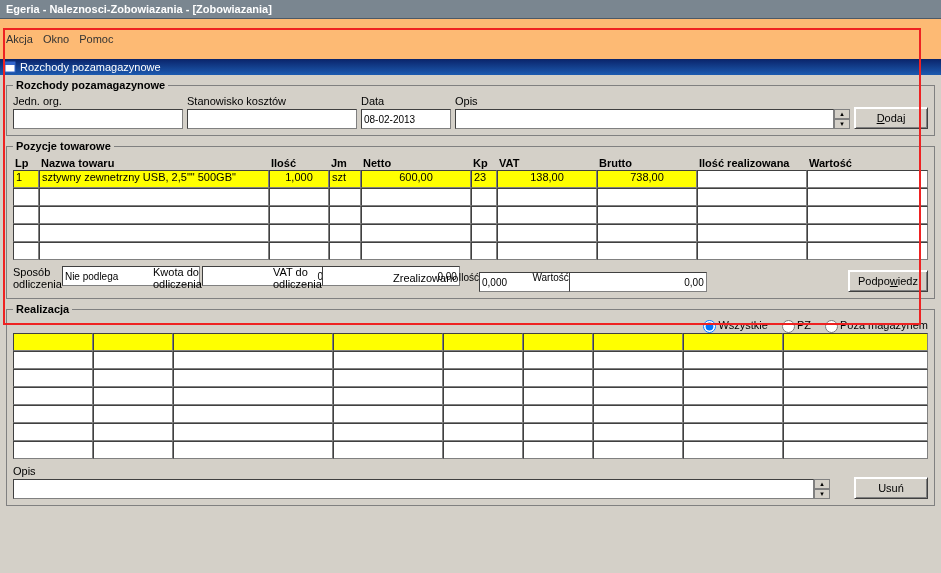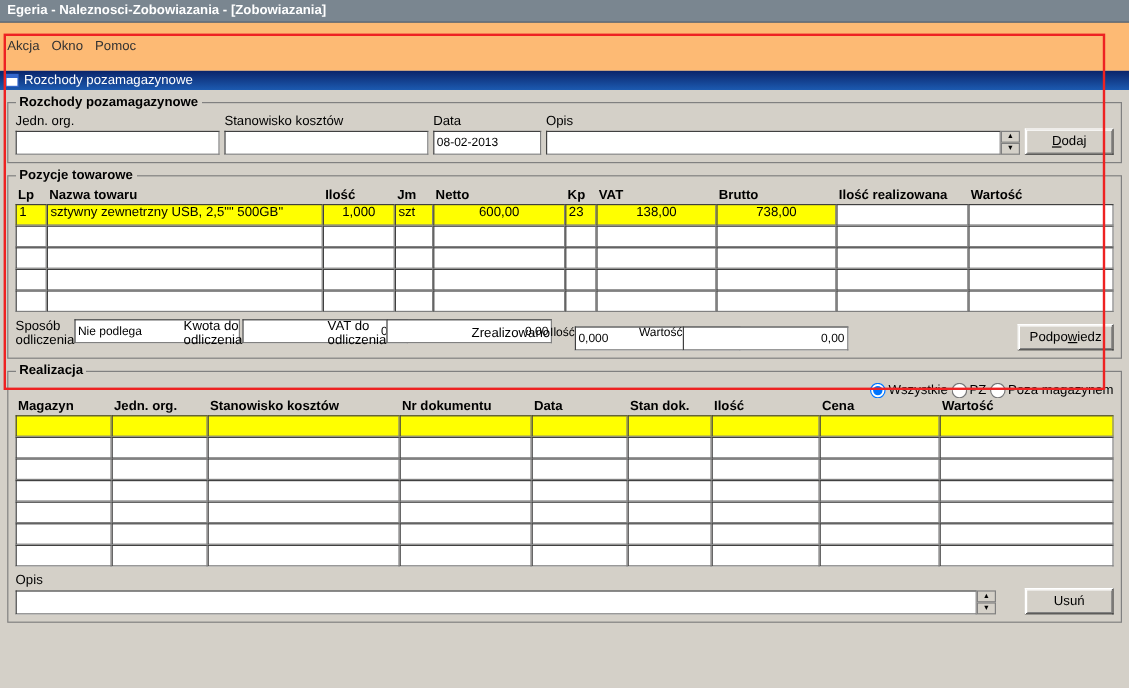--- a/index.html
+++ b/index.html
@@ -20,21 +20,21 @@
   .spin { width:16px; display:flex; flex-direction:column; }
   .spin button { height:10px; border:1px solid #808080; background:#d4d0c8; font-size:7px; line-height:6px; padding:0;}
   table { border-collapse:collapse; width:100%; }
   th { text-align:left; font-weight:bold; padding:1px 2px; color:#000; height:14px;}
   td { padding:0; }
   td div.cell { border:1px solid #808080; border-top-color:#404040; border-left-color:#404040; background:#fff; height:18px; padding:0 2px; font-size:11px; white-space:nowrap; overflow:hidden; }
   td div.cell.yellow { background:#ffff00; }
   td div.cell.right { text-align:center; }
   .calc-row { display:flex; gap:30px; margin-top:6px; align-items:flex-end;}
   .calc-col { display:flex; }
-  .radio-row { display:flex; gap:3px; align-items:flex-start; margin-left:auto;}
+  .radio-row { display:flex; gap:14px; align-items:flex-start; margin-left:auto;}
   input[type=radio]{ vertical-align:middle; margin-right:2px;}
 </style>
 </head>
 <body>
 
 <div class="titlebar">Egeria - Naleznosci-Zobowiazania - [Zobowiazania]</div>
 <div class="menubar">
   <span>Akcja</span>
   <span>Okno</span>
   <span>Pomoc</span>
@@ -314,31 +314,20 @@
           <col width="80">
           <col width="160">
           <col width="110">
           <col width="80">
           <col width="70">
           <col width="90">
           <col width="100">
           <col>
         </colgroup>
     <tbody>
-          <tr>
-      <th>Magazyn</th>
-      <th>Jedn. org.</th>
-      <th>Stanowisko kosztów</th>
-      <th>Nr dokumentu</th>
-      <th>Data</th>
-      <th>Stan dok.</th>
-      <th>Ilość</th>
-      <th>Cena</th>
-      <th>Wartość</th>
-    </tr>
     <tr>
             <td>
               <div class="cell yellow"></div>
             </td>
             <td>
               <div class="cell yellow"></div>
             </td>
             <td>
               <div class="cell yellow"></div>
             </td>

